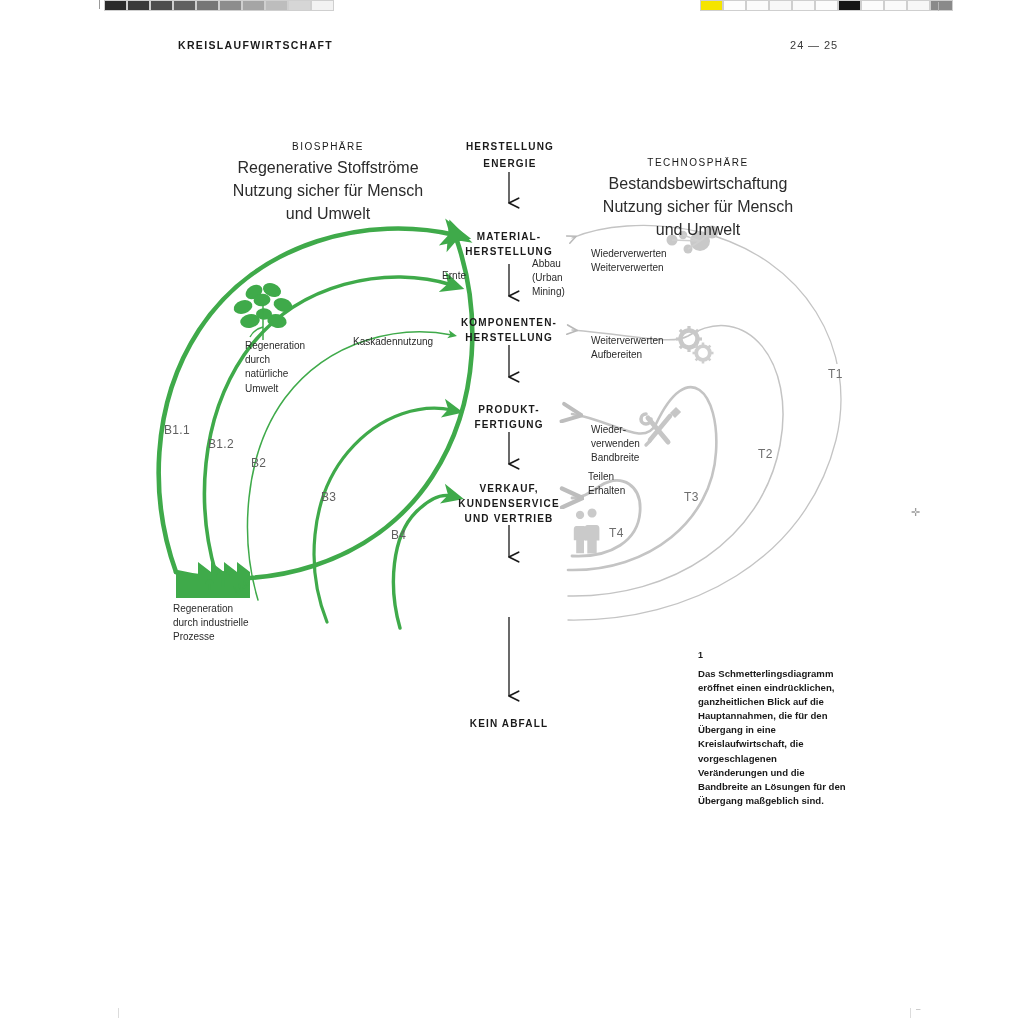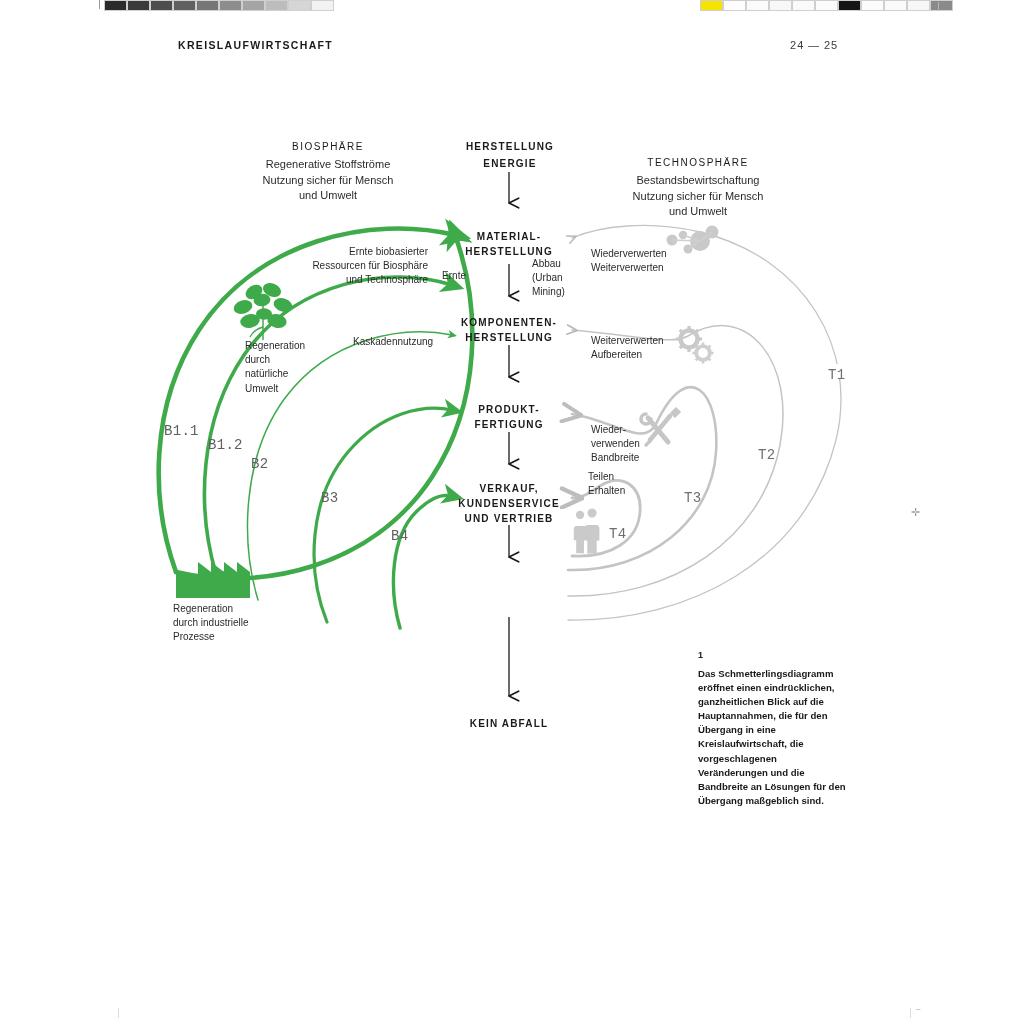--- a/index.html
+++ b/index.html
@@ -31,38 +31,38 @@
   }
 
   
   .diagram{position:absolute;left:0;top:0;width:1024px;height:1024px;}
   svg.layer{position:absolute;left:0;top:0;width:1024px;height:1024px;overflow:visible;}
 
   
   .colhead{position:absolute;text-align:center;line-height:1.42;}
   .colhead .ttl{font-size:10px;letter-spacing:1.5px;color:#1a1a1a;margin-bottom:3px;}
   .colhead .ttl.bold{font-weight:700;letter-spacing:1.2px;}
-  .colhead .sub{font-size:11px;color:#2b2b2b;}
+  .colhead .sub{font-size:16px;color:#2b2b2b;}
 
   #head-bio{left:222px;top:140px;width:212px;}
   #head-reg{left:430px;top:140px;width:160px;}
   #head-tech{left:592px;top:156px;width:212px;}
 
   
   .stage{
     position:absolute;text-align:center;width:190px;
     font-size:10px;font-weight:700;letter-spacing:1.15px;line-height:1.5;
     color:#1a1a1a;
   }
   
   .ann{position:absolute;font-size:10px;line-height:1.42;color:#2b2b2b;}
   .ann.r{text-align:right;}
 
   
-  .mark{position:absolute;font-size:14px;color:#6e6e6e;letter-spacing:.3px;font-family:Liberation Mono, monospace;}
+  .mark{position:absolute;font-size:12px;color:#6e6e6e;letter-spacing:.3px;}
   .mark.g{color:#5f5f5f;}
 
   
   .caption{position:absolute;left:698px;top:650px;width:148px;}
   .caption .num{font-size:9px;font-weight:700;color:#1a1a1a;margin-bottom:7px;}
   .caption .body{font-size:9.6px;font-weight:700;line-height:1.47;color:#1a1a1a;}
   .caption .src{font-size:8.6px;line-height:1.5;color:#585858;margin-top:9px;}
   .caption .src i{font-style:italic;}
 </style>
 </head>
@@ -295,25 +295,20 @@
       <div>KEIN ABFALL</div>
     </div>
 
     <div class="ann r" style="left:406px;top:269px;width:60px">Ernte</div>
     <div class="ann" style="left:532px;top:257px;width:60px">
       <div>Abbau</div>
       <div>(Urban</div>
       <div>Mining)</div>
     </div>
 
-    <div class="ann r" style="left:276px;top:245px;width:152px">
-      <div>Ernte biobasierter</div>
-      <div>Ressourcen für Biosphäre</div>
-      <div>und Technosphäre</div>
-    </div>
     <div class="ann" style="left:353px;top:335px;width:120px">Kaskadennutzung</div>
 
     <div class="ann" style="left:245px;top:339px;width:84px">
       <div>Regeneration</div>
       <div>durch</div>
       <div>natürliche</div>
       <div>Umwelt</div>
     </div>
     <div class="ann" style="left:173px;top:602px;width:116px">
       <div>Regeneration</div>

